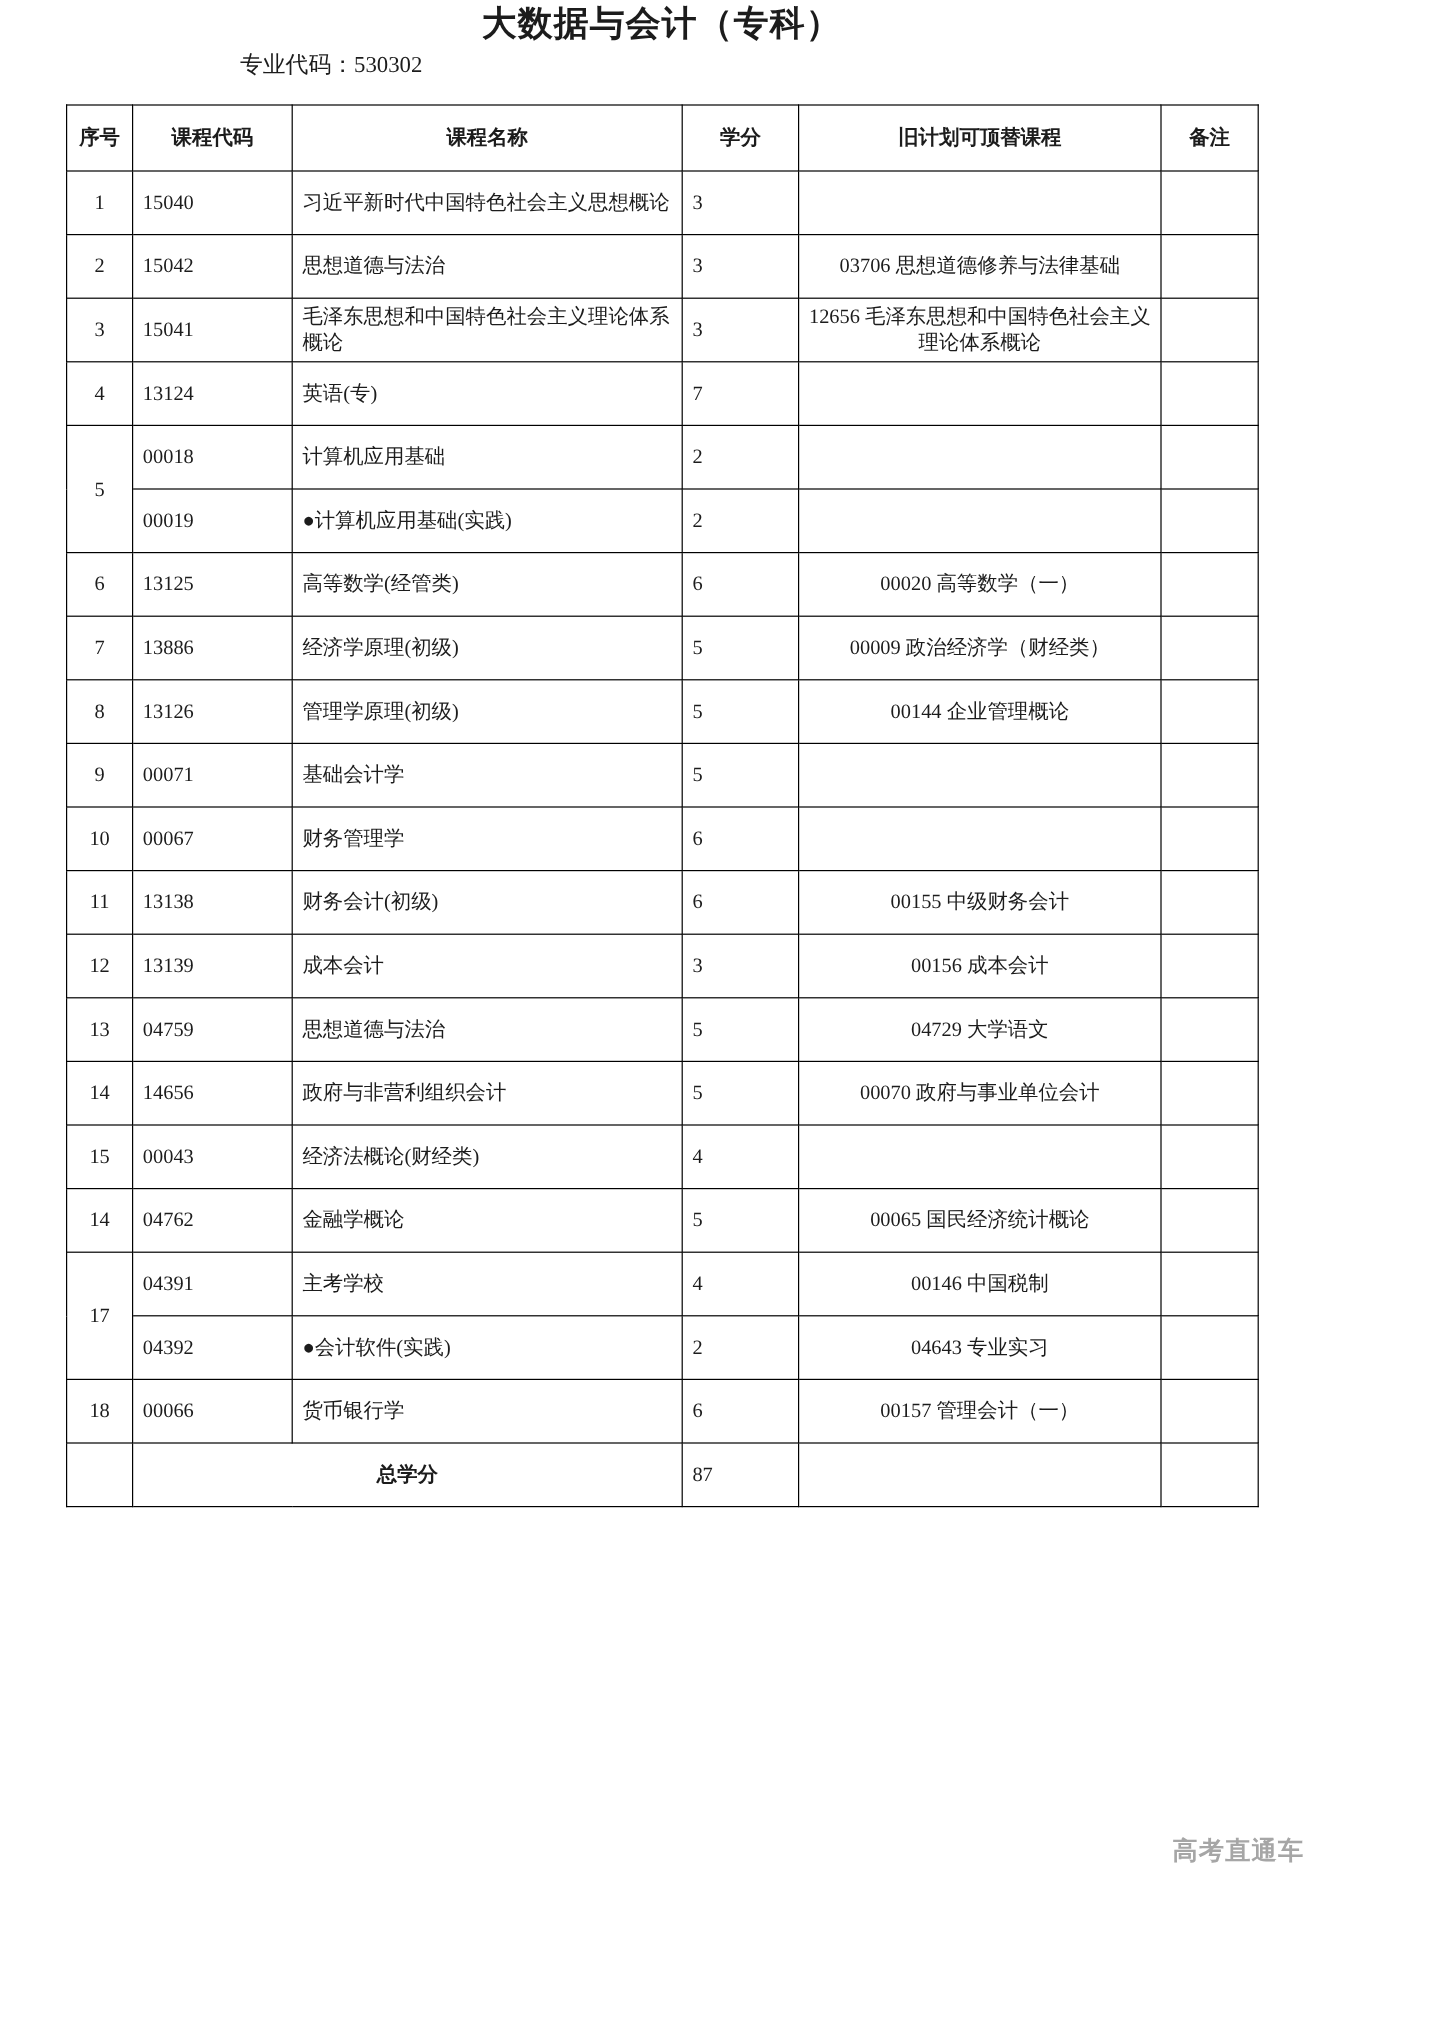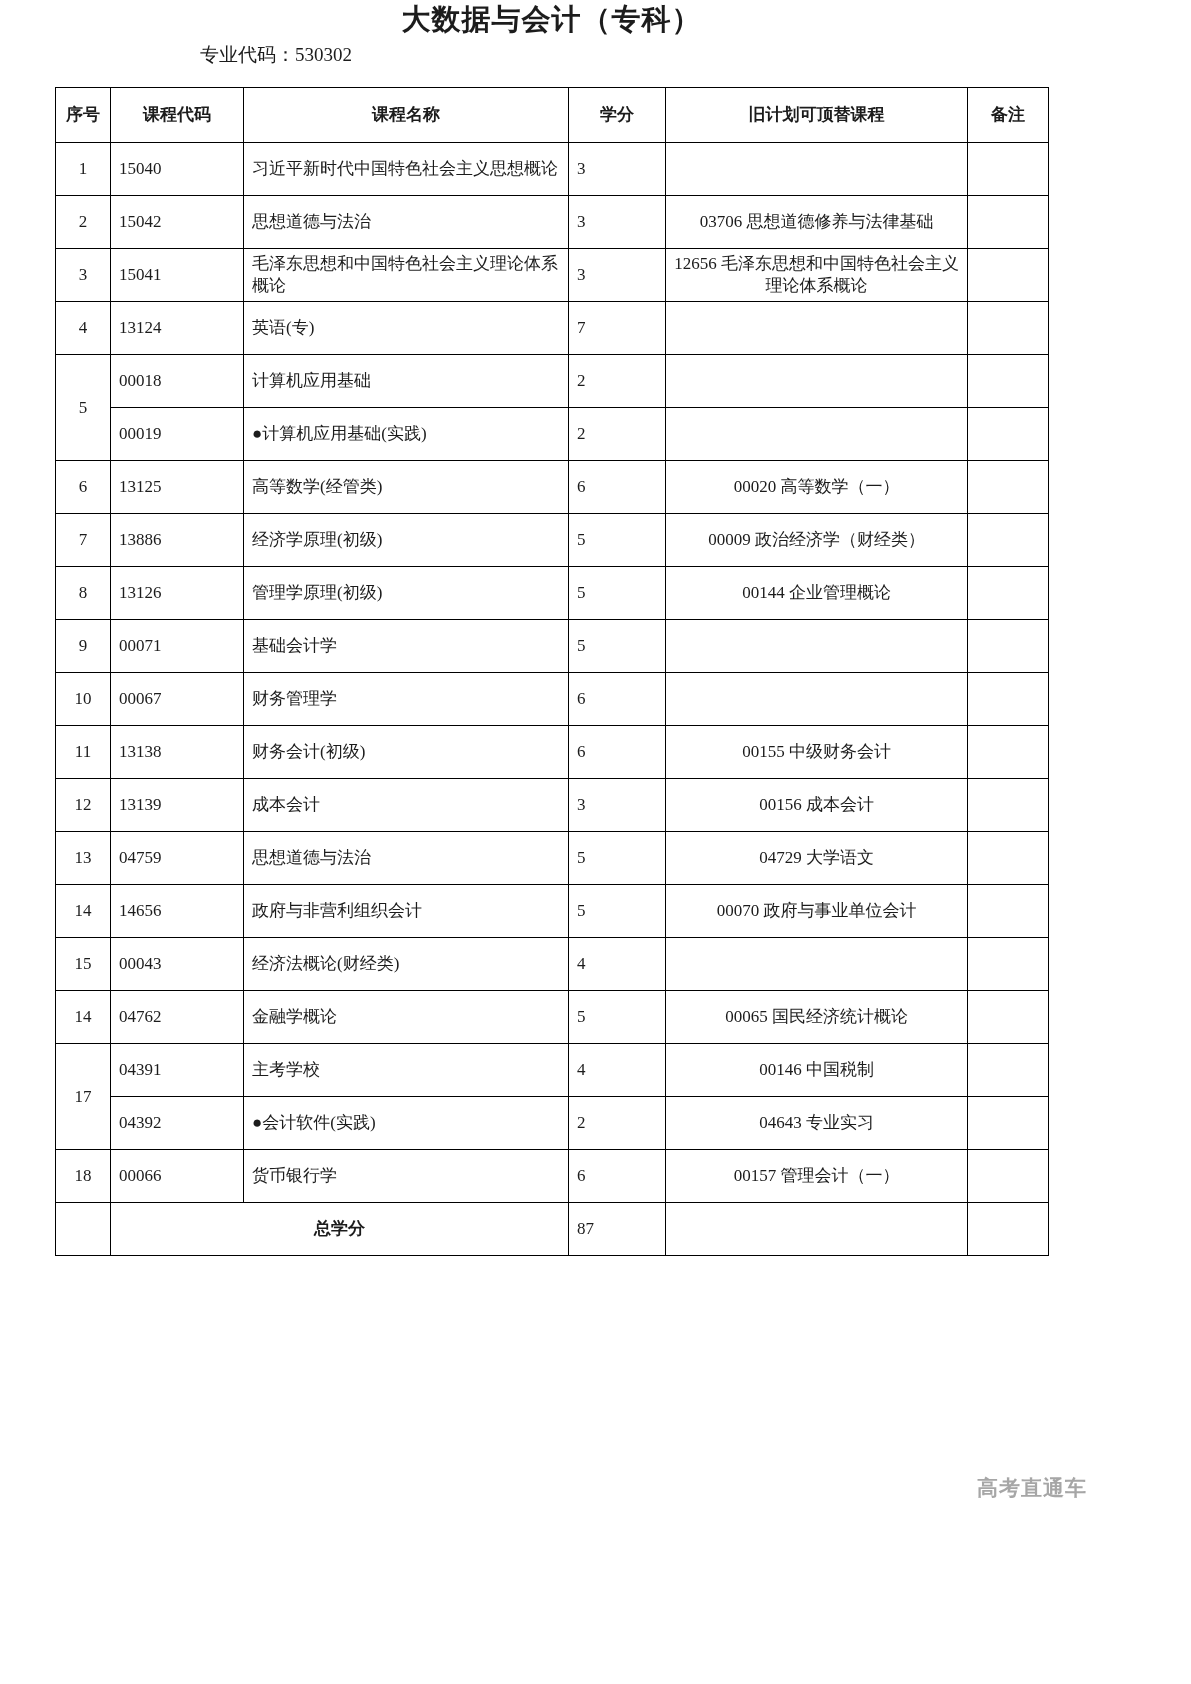--- a/index.html
+++ b/index.html
@@ -70,21 +70,21 @@
   td.c-credit { text-align: left; padding-left: 10px; }
   td.c-old    { text-align: center; }
   td.c-remark { text-align: left; }
   td.c-total-label {
     text-align: center;
     font-weight: bold;
   }
   .watermark {
     position: absolute;
     right: 104px;
-    top: 1474px;
+    top: 1528px;
     font-family: "Liberation Sans", "DejaVu Sans", sans-serif;
     font-size: 21px;
     font-weight: bold;
     color: #a6a6a6;
     letter-spacing: 1px;
   }
 </style>
 </head>
 <body>
 

